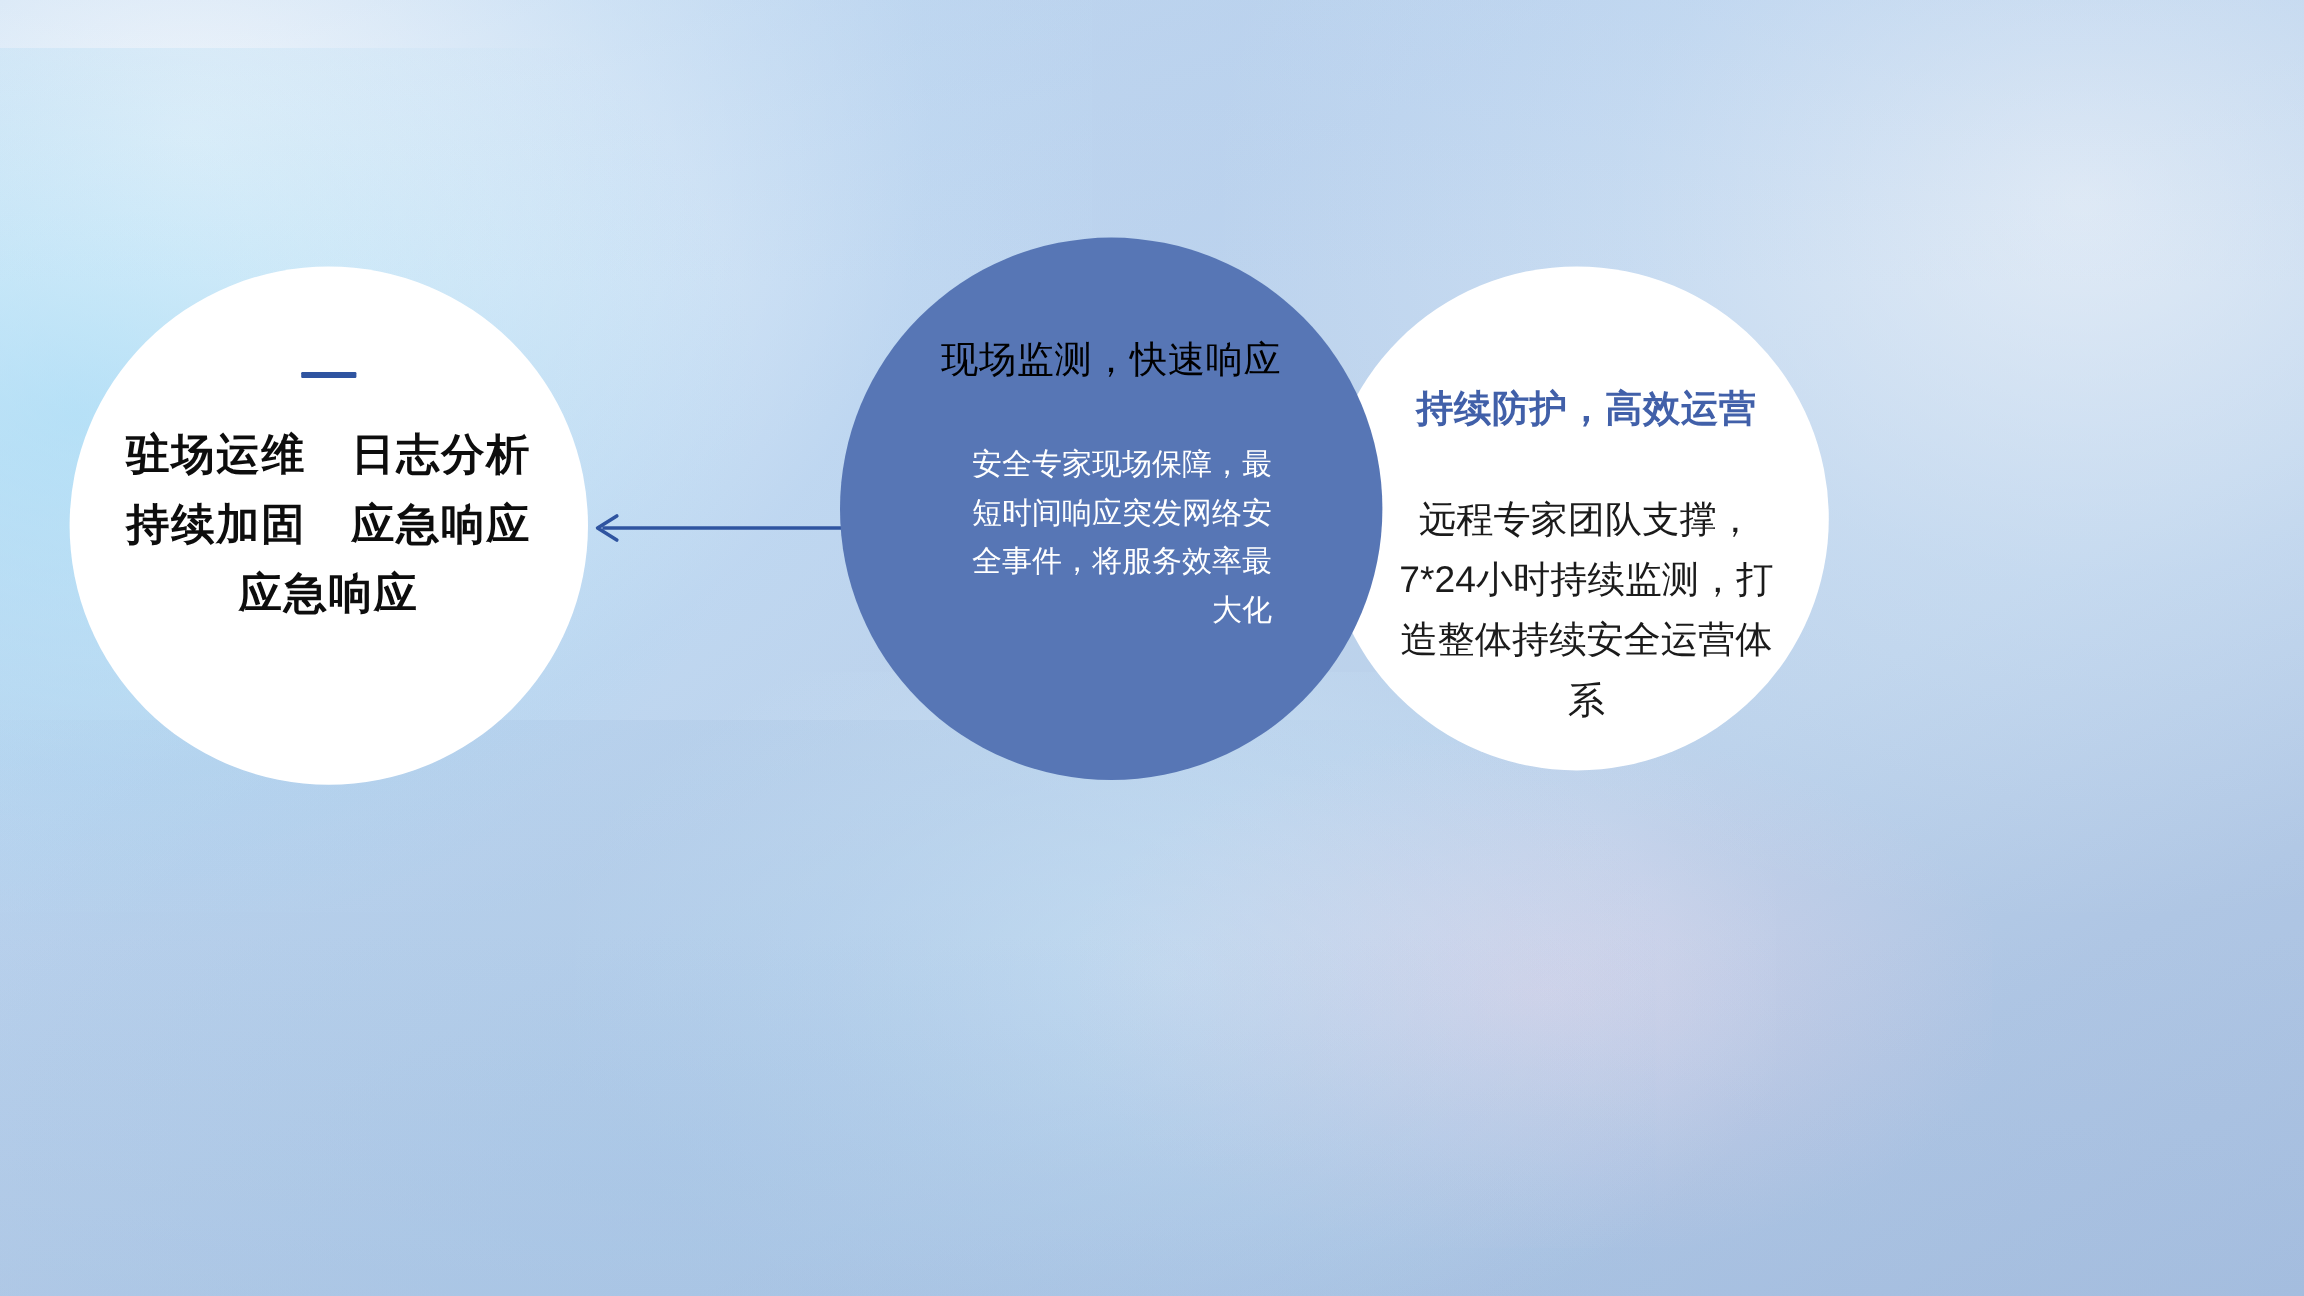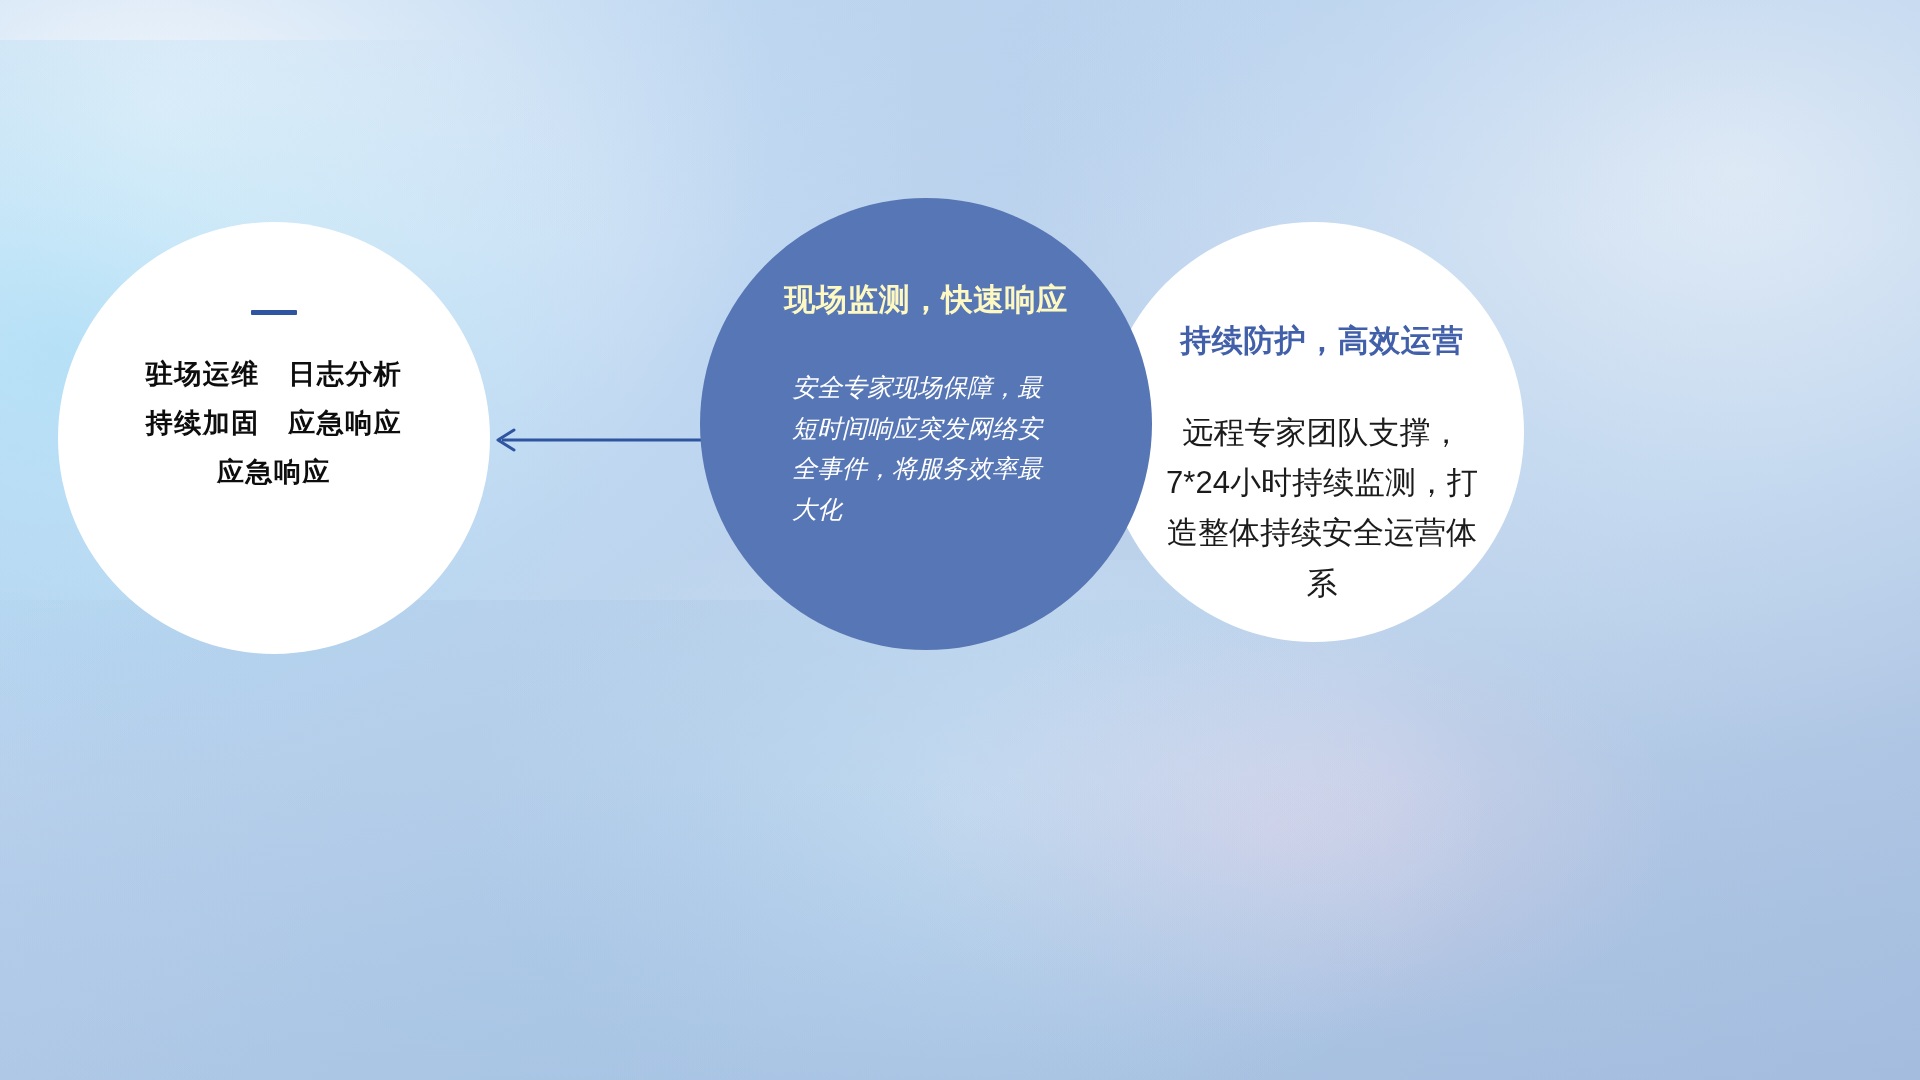--- a/index.html
+++ b/index.html
@@ -140,56 +140,55 @@
   }
 
   .left-lines {
     display: flex;
     flex-direction: column;
     align-items: center;
     gap: 22px;
   }
   .left-line {
     color: #0d0d0d;
-    font-size: 27px;
+    font-size: 36px;
     font-weight: 700;
     letter-spacing: 1.5px;
     white-space: pre;
     line-height: 1;
   }
 
   #circle-blue {
     left: 700px;
     top: 198px;
     width: 452px;
     height: 452px;
     background: #5776b5;
     display: flex;
     flex-direction: column;
     align-items: center;
     z-index: 3;
     padding-top: 86px;
   }
   #circle-blue .title {
-    color: #fef9c3;
+    color: #000000;
     font-size: 31px;
-    font-weight: 700;
+    font-weight: 400;
     letter-spacing: 0.5px;
     white-space: nowrap;
     line-height: 1;
   }
   #circle-blue .body {
     margin-top: 52px;
     color: #ffffff;
     font-size: 25px;
     font-weight: 400;
     line-height: 1.62;
-    text-align: left;
+    text-align: right;
     width: 268px;
-    font-style: italic;
   }
 
   #circle-right {
     left: 1104px;
     top: 222px;
     width: 420px;
     height: 420px;
     background: #ffffff;
     display: flex;
     flex-direction: column;

